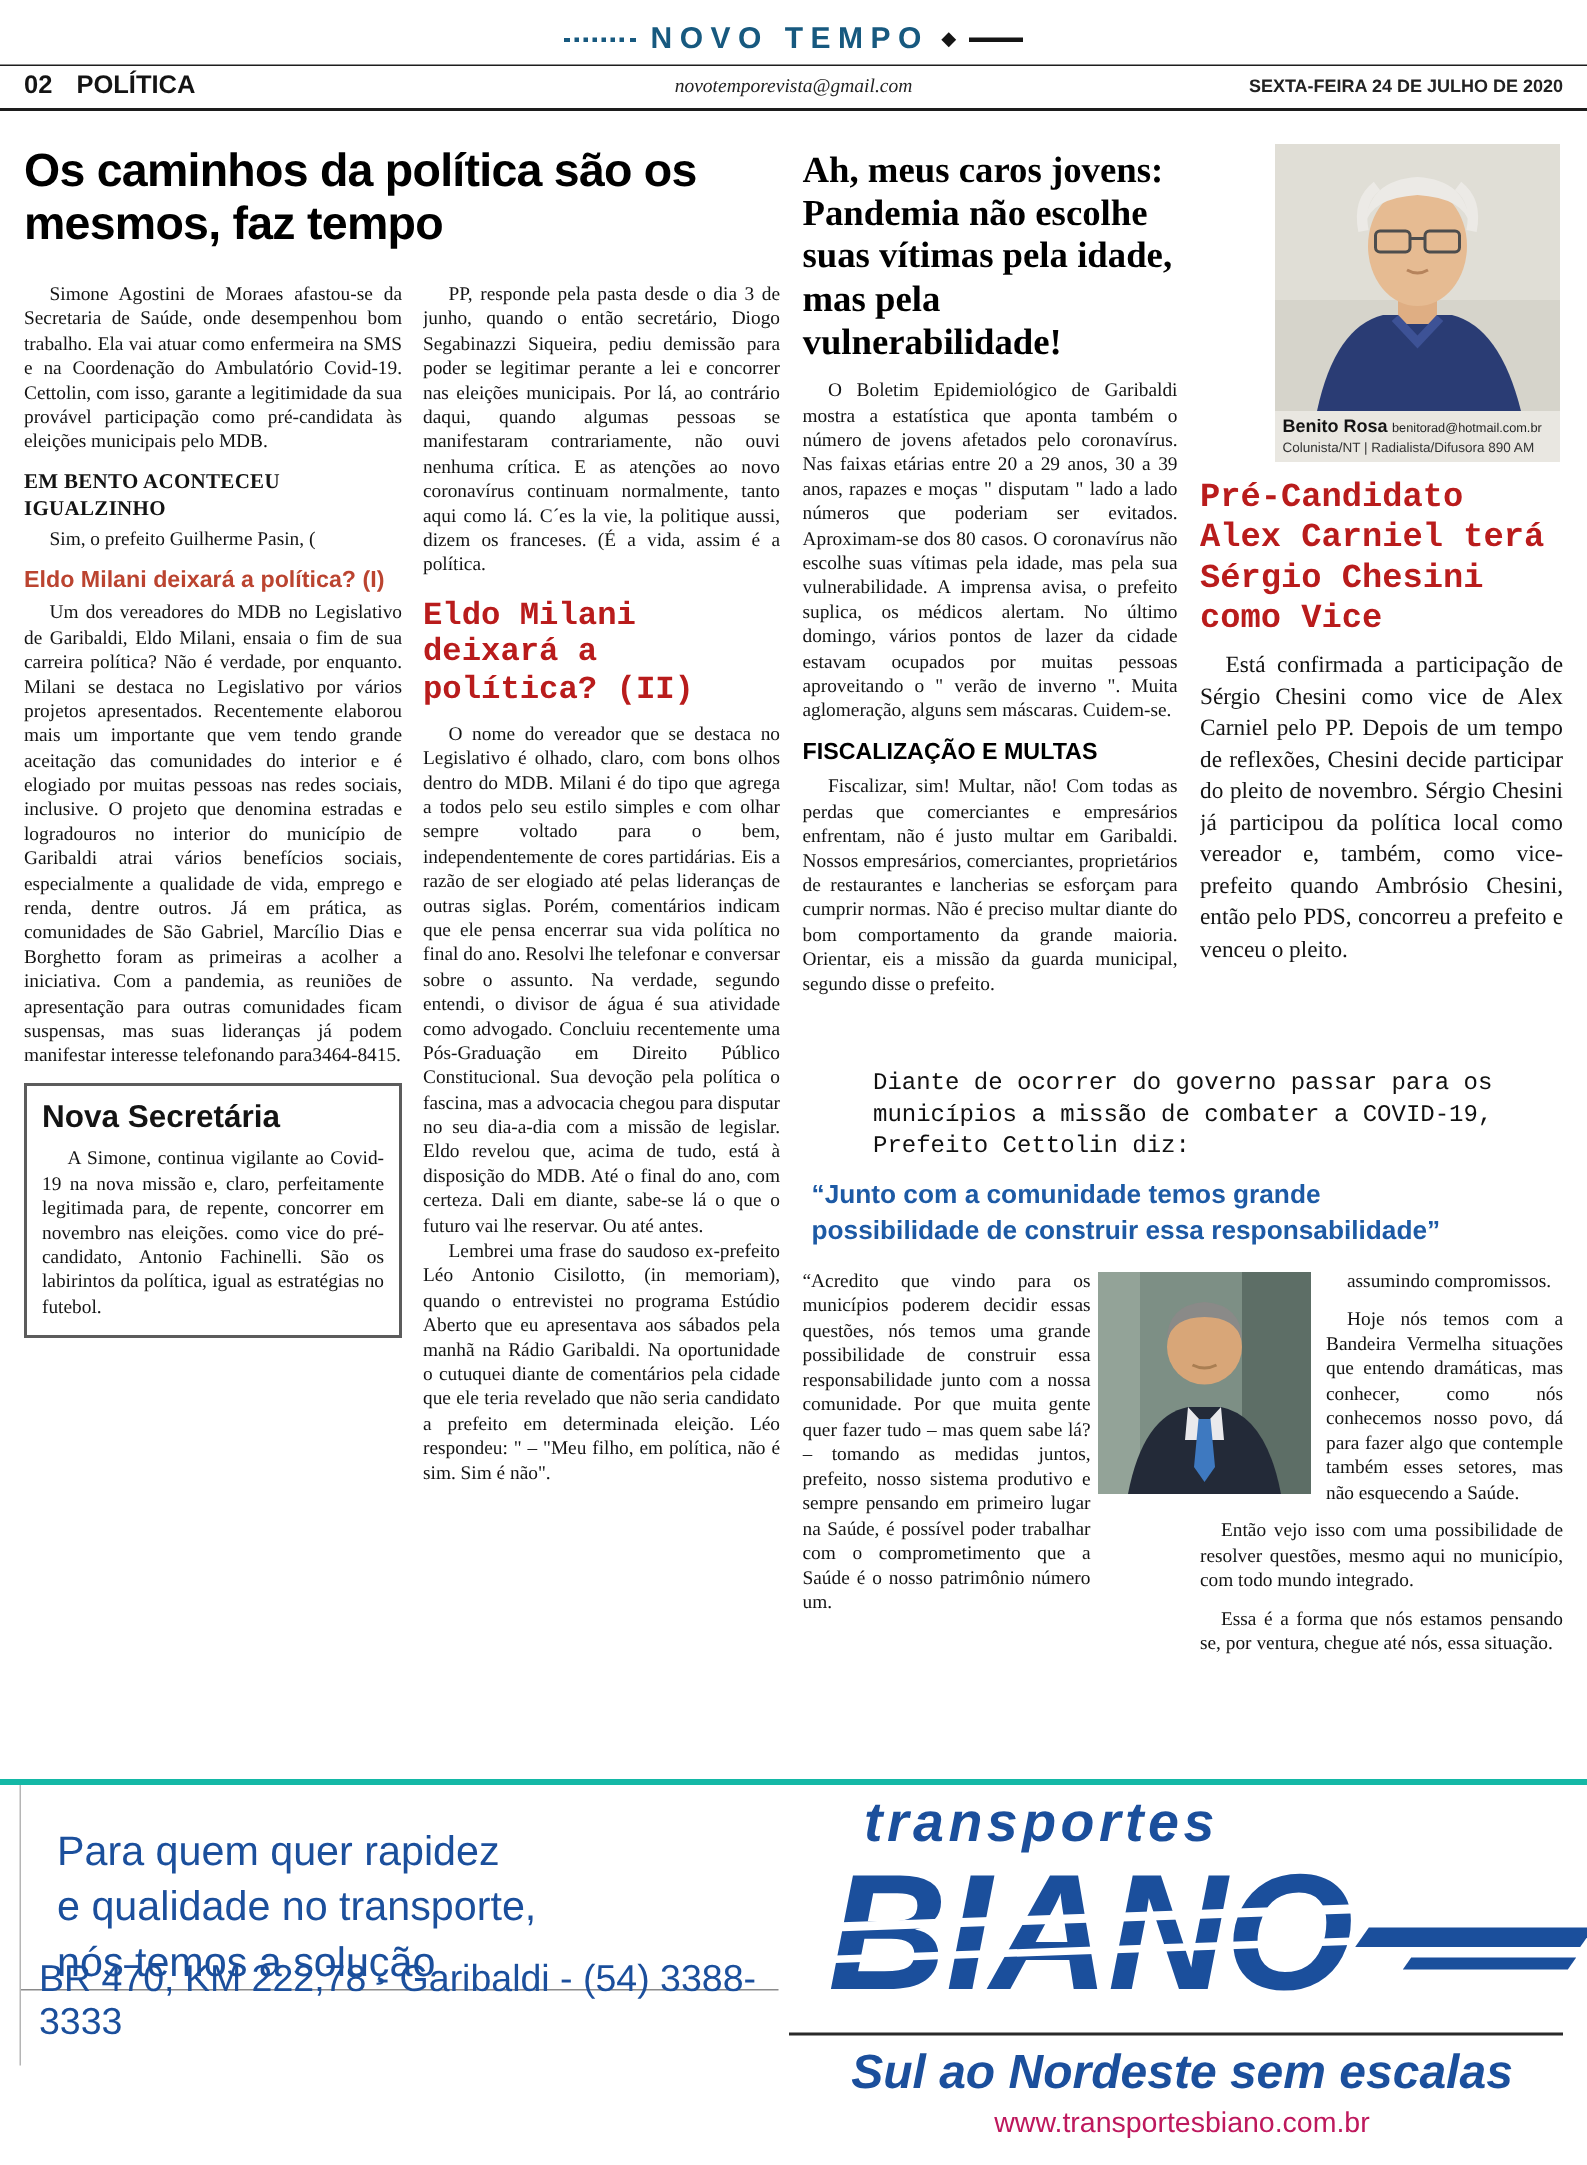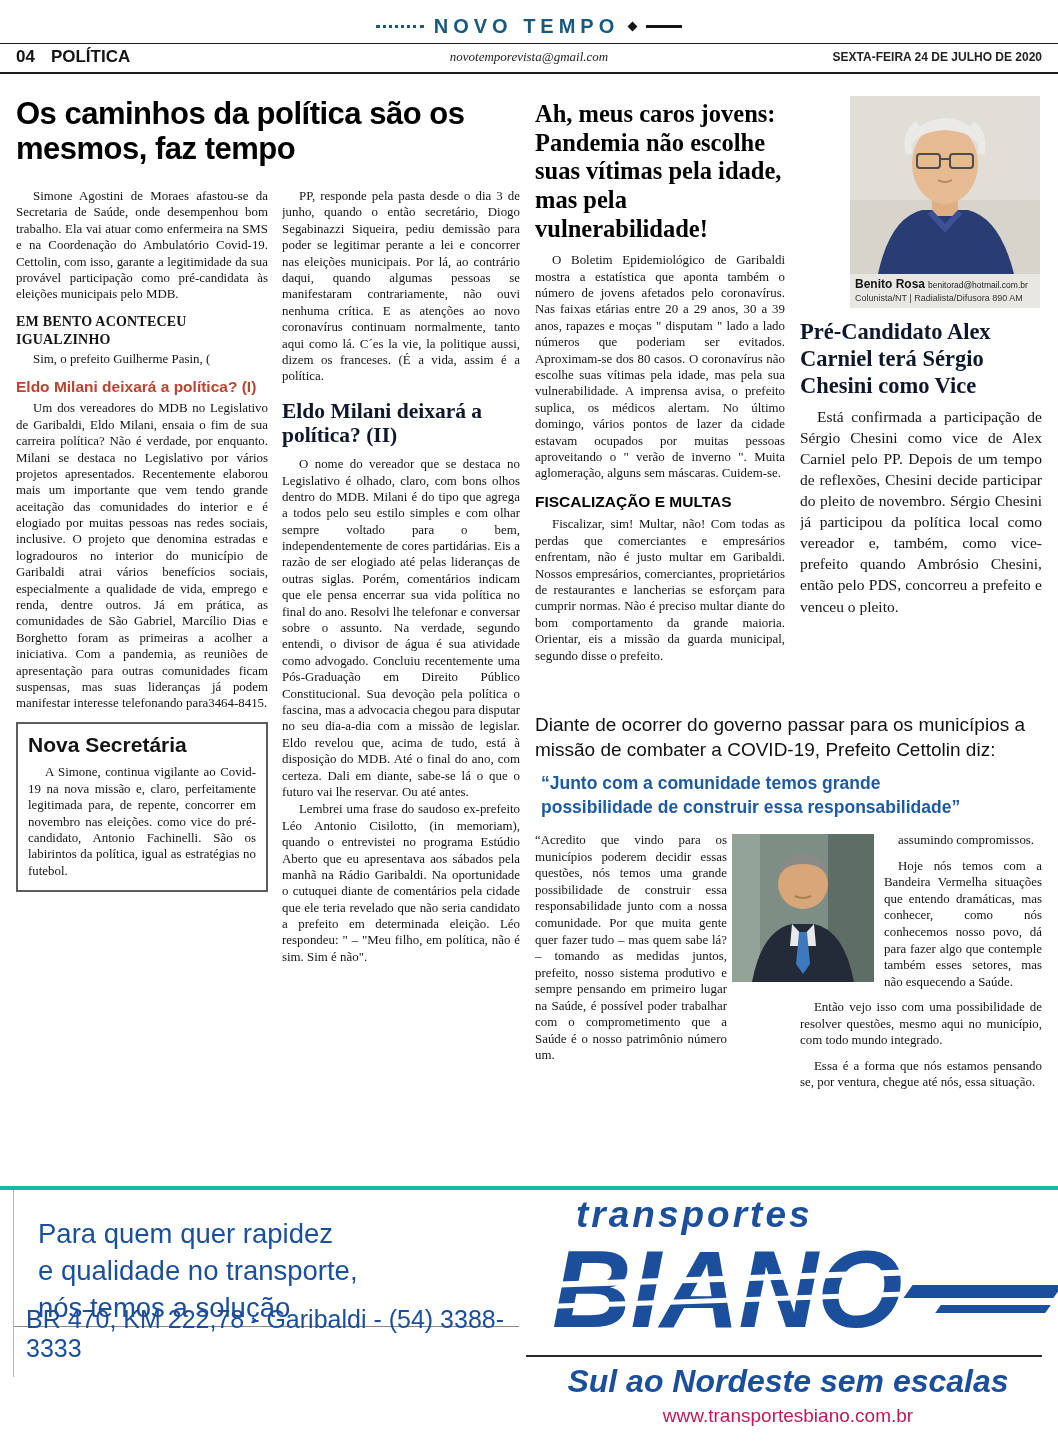--- a/index.html
+++ b/index.html
@@ -29,40 +29,40 @@
   
   .col { position:absolute; font-size:12.9px; line-height:1.27; }
   .body-text p { text-indent:17px; text-align:justify; margin-bottom:1px; }
   #col1 { left:16px;  top:188px; width:252px; height:1000px; }
   #col2 { left:282px; top:188px; width:238px; height:990px; overflow:hidden; }
   #col3 { left:535px; top:100px; width:250px; height:608px; overflow:hidden; }
   #col4 { left:800px; top:96px;  width:242px; height:616px; overflow:hidden; }
 
   .subhead-serif { font-weight:bold; font-size:14px; margin:10px 0 3px; letter-spacing:0.2px; }
   .red-head { font-family:"Liberation Sans",sans-serif; font-weight:bold; font-size:15.5px; color:var(--red-accent); margin:9px 0 4px; }
-  .h2-sans { font-family:Liberation Serif, serif; font-weight:bold; font-size:21.5px; line-height:1.15; margin:14px 0 8px; color:#0f172a; }
+  .h2-sans { font-family:Liberation Mono, monospace; font-weight:bold; font-size:21.5px; line-height:1.15; margin:14px 0 8px; color:#b91c1c; }
   .h3-caps { font-family:"Liberation Sans",sans-serif; font-weight:bold; font-size:15.5px; margin:10px 0 5px; color:#000; }
   .h2-serif { font-weight:bold; font-size:24.5px; line-height:1.17; margin-bottom:9px; color:#000; }
   #col4 .h2-sans { font-size:22.5px; line-height:1.2; margin:10px 0 7px; }
   #col4 .body-text { font-size:15.5px; line-height:1.36; }
 
   .nova-box { border:2px solid #5c5c5c; margin-top:10px; padding:8px 10px 10px; }
   .nova-box h3 { font-family:"Liberation Sans",sans-serif; font-weight:bold; font-size:21px; margin-bottom:6px; }
 
   
   .benito-fig { margin-left:50px; width:190px; }
   .benito-fig svg { display:block; width:190px; height:178px; }
   .benito-cap { background:#e9e7e1; padding:2px 5px 3px; font-family:"Liberation Sans",sans-serif; }
   .benito-name { font-weight:bold; font-size:12px; }
   .benito-email { font-size:8.5px; margin-left:3px; color:#222; }
   .benito-role { font-size:9px; color:#333; margin-top:1px; }
 
   
   #interview { position:absolute; left:535px; top:712px; width:507px; height:466px; overflow:hidden; }
-  .int-intro { font-family:Liberation Sans, sans-serif; font-size:19px; line-height:1.32; max-width:500px; margin-bottom:10px; color:#111; }
+  .int-intro { font-family:Liberation Mono, monospace; font-size:16px; line-height:1.32; max-width:500px; margin-bottom:10px; color:#111;margin-left:47px; }
   .int-quote { font-family:"Liberation Sans",sans-serif; font-weight:bold; font-size:17.5px; line-height:1.35; color:var(--blue-quote); max-width:445px; margin:0 0 13px 6px; }
   .int-cols { display:flex; justify-content:space-between; }
   .int-left  { width:192px; font-size:12.9px; line-height:1.28; text-align:justify; }
   .int-right { width:242px; font-size:12.9px; line-height:1.28; text-align:justify; }
   .int-left p, .int-right p { margin-bottom:9px; text-indent:14px; }
   .int-left p:first-child { text-indent:0; }
   .cettolin-fig { float:left; width:142px; height:148px; margin:2px 10px 6px -68px; }
   .cettolin-fig svg { display:block; width:142px; height:148px; }
 
   
@@ -91,21 +91,21 @@
   <header class="header">
     <div class="masthead-line">
       <span class="mast-dots"></span>
       <span class="masthead">NOVO TEMPO</span>
       <span class="mast-dot"></span>
       <span class="mast-dash"></span>
     </div>
     <div class="rule-thin"></div>
     <div class="header-row">
       <div class="hr-left">
-        <span>04</span>
+        <span>02</span>
         <span>POLÍTICA</span>
       </div>
       <div class="hr-mid">novotemporevista@gmail.com</div>
       <div class="hr-right">SEXTA-FEIRA 24 DE JULHO DE 2020</div>
     </div>
     <div class="rule-thick"></div>
   </header>
 
   <h1 id="headline-main">Os caminhos da política são os mesmos, faz tempo</h1>
 

